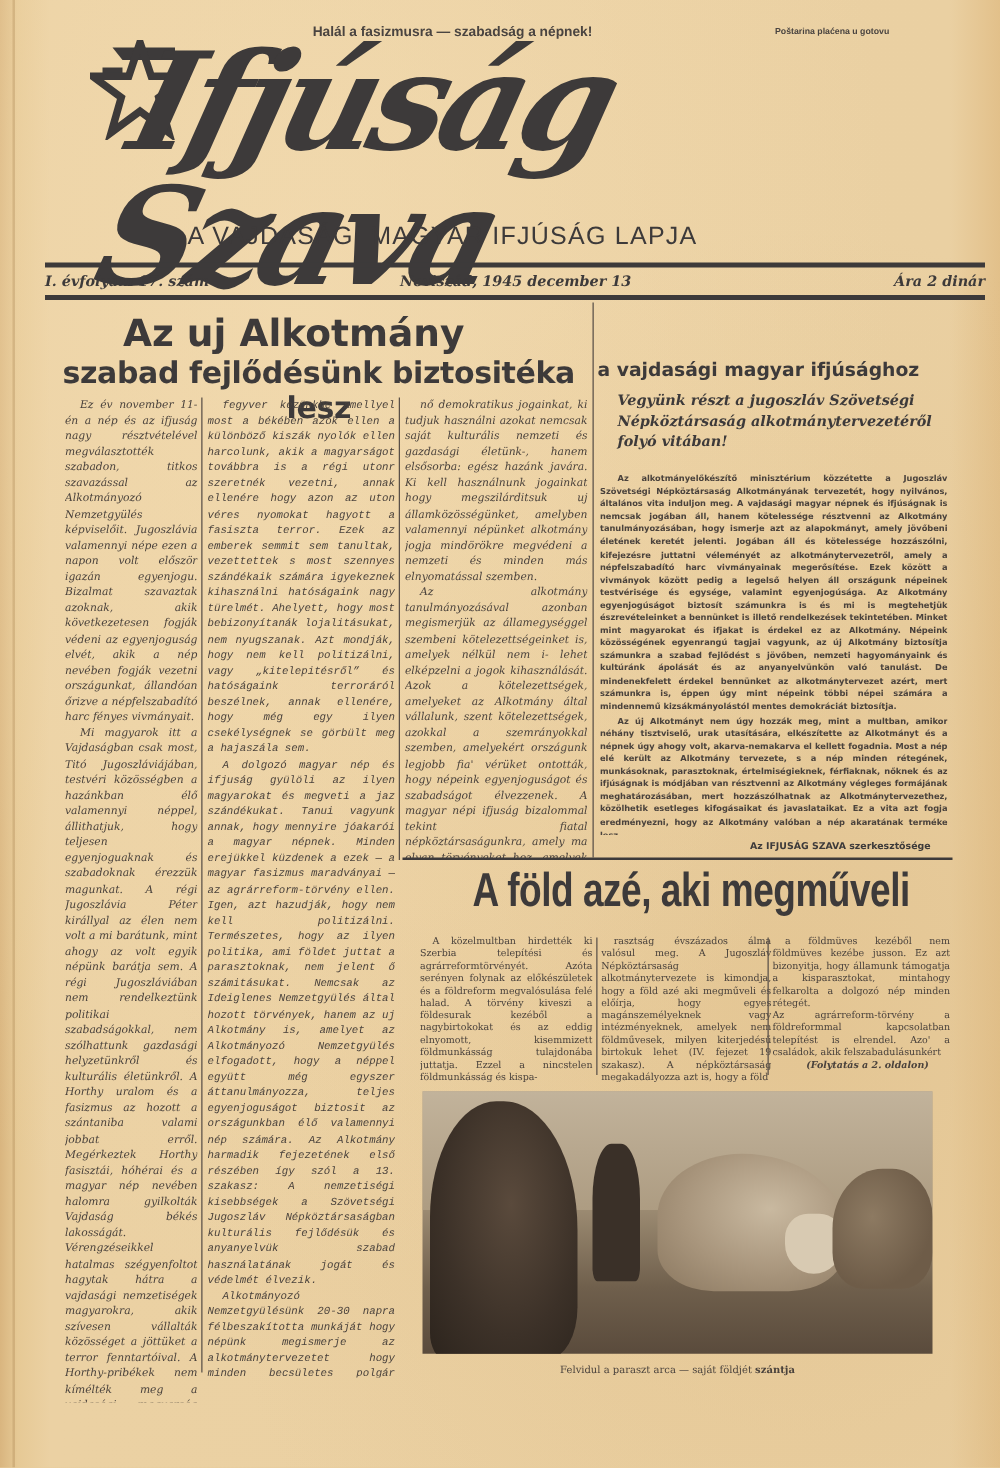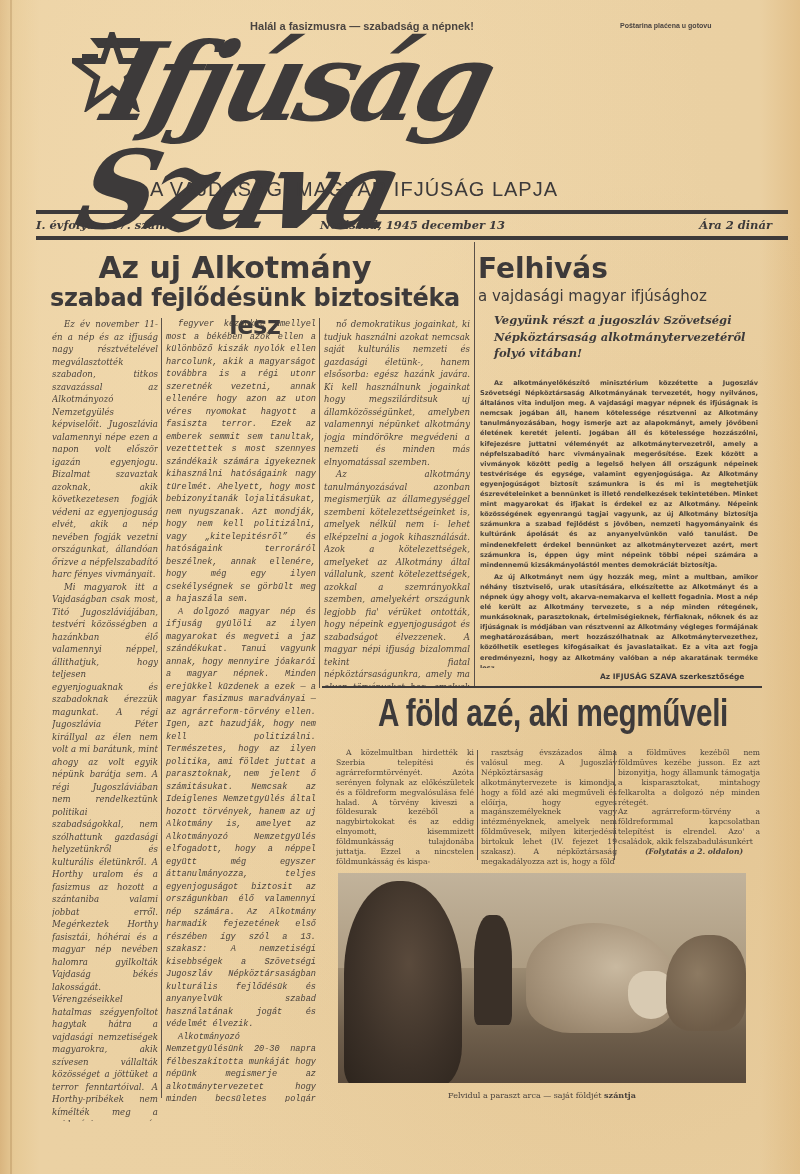--- a/index.html
+++ b/index.html
@@ -20,32 +20,32 @@
     
     .motto { position: absolute; top: 20px; left: 0; width: 724px; text-align: center; font-family: "Liberation Sans", sans-serif; font-weight: bold; font-size: 11px; color: #4a4440; }
     .postage { position: absolute; top: 22px; left: 620px; font-family: "Liberation Sans", sans-serif; font-weight: bold; font-size: 7px; color: #4a4440; }
     .logo-star { position: absolute; left: 72px; top: 32px; width: 80px; height: 80px; }
     .logo-title { position: absolute; left: 95px; top: 28px; font-family: "DejaVu Serif", serif; font-style: italic; font-weight: bold; font-size: 108px; letter-spacing: -6px; color: #3d3a3a; transform: skewX(-14deg); line-height: 1; }
     .logo-sub { position: absolute; left: 150px; top: 178px; font-family: "Liberation Sans", sans-serif; font-size: 20px; letter-spacing: 1px; color: #3d3a3a; }
     .rule-thick { position: absolute; left: 36px; width: 752px; height: 4px; background: #3d3a3a; }
     .infobar { position: absolute; top: 218px; left: 36px; width: 752px; font-family: "DejaVu Serif", serif; font-style: italic; font-weight: bold; font-size: 11.5px; color: #3d3a3a; }
     .infobar .l { position: absolute; left: 0; }
     .infobar .c { position: absolute; left: 284px; }
-    .infobar .r { position: absolute; right: 16px; }
+    .infobar .r { position: absolute; right: 0; }
 
     
     .h1a { position: absolute; top: 250px; left: 0; width: 470px; text-align: center; font-family: "DejaVu Sans", sans-serif; font-weight: bold; font-size: 30px; color: #3d3a3a; }
     .h1b { position: absolute; top: 284px; left: 40px; width: 430px; text-align: center; font-family: "DejaVu Sans", sans-serif; font-weight: bold; font-size: 24px; color: #3d3a3a; letter-spacing: -0.3px; }
     .vrule { position: absolute; width: 1px; background: #5a5048; }
     .col { position: absolute; font-family: "DejaVu Serif", serif; font-style: italic; font-size: 8.6px; line-height: 12.5px; color: #4a423c; text-align: justify; overflow: hidden; }
     .col p { text-indent: 12px; }
 
     
     .fh1 { position: absolute; top: 252px; left: 478px; font-family: "DejaVu Sans", sans-serif; font-weight: bold; font-size: 28px; color: #3d3a3a; }
-    .fh2 { position: absolute; top: 287px; left: 478px; font-family: "DejaVu Sans", sans-serif; font-weight: normal; font-size: 15px; color: #3d3a3a; }
+    .fh2 { position: absolute; top: 287px; left: 478px; font-family: "DejaVu Sans", sans-serif; font-weight: bold; font-size: 15px; color: #3d3a3a; }
     .fdeck { position: absolute; top: 312px; left: 494px; width: 266px; font-family: "DejaVu Serif", serif; font-style: italic; font-weight: bold; font-size: 11.5px; line-height: 16.5px; color: #3d3a3a; }
     .fbody { position: absolute; top: 378px; left: 480px; width: 278px; font-family: "DejaVu Sans", sans-serif; font-size: 6.6px; line-height: 10.1px; color: #4a423c; text-align: justify; overflow: hidden; font-weight: bold; }
     .fbody p { text-indent: 14px; margin-bottom: 2px; }
     .fsig { position: absolute; top: 672px; left: 600px; font-family: "DejaVu Sans", sans-serif; font-weight: bold; font-size: 7.5px; color: #3d3a3a; }
     .hrule { position: absolute; height: 2px; background: #3d3a3a; }
 
     
     .lh { position: absolute; top: 692px; left: 378px; font-family: "Liberation Sans", sans-serif; font-weight: bold; font-size: 38px; color: #3d3a3a; transform: scaleX(0.78); transform-origin: left top; letter-spacing: -0.5px; white-space: nowrap; }
     .lcol { position: absolute; top: 748px; font-family: "DejaVu Serif", serif; font-size: 7.6px; line-height: 9.9px; color: #4a423c; text-align: justify; overflow: hidden; }
     .lcol p { text-indent: 10px; }
@@ -106,21 +106,20 @@
   <div class="vrule" style="left:319px; top:318px; height:370px;"></div>
 
   <div class="col" style="left:324px; top:318px; width:146px; height:370px;">
     <p>nő demokratikus jogainkat, ki tudjuk használni azokat nemcsak saját kulturális nemzeti és gazdasági életünk-, hanem elsősorba: egész hazánk javára. Ki kell használnunk jogainkat hogy megszilárditsuk uj államközösségünket, amelyben valamennyi népünket alkotmány jogja mindörökre megvédeni a nemzeti és minden más elnyomatással szemben.</p>
     <p>Az alkotmány tanulmányozásával azonban megismerjük az államegységgel szembeni kötelezettségeinket is, amelyek nélkül nem i- lehet elképzelni a jogok kihasználását. Azok a kötelezettségek, amelyeket az Alkotmány által vállalunk, szent kötelezettségek, azokkal a szemrányokkal szemben, amelyekért országunk legjobb fia' vérüket ontották, hogy népeink egyenjoguságot és szabadságot élvezzenek. A magyar népi ifjuság bizalommal tekint fiatal népköztársaságunkra, amely ma olyan törvényeket hoz, amelyek először életünkben biztosítják az igazi demokráciát.</p>
 
   </div>
 
   <div class="vrule" style="left:474px; top:242px; height:444px;"></div>
 
-  <div class="fh1">Felhivás</div>
   <div class="fh2">a vajdasági magyar ifjúsághoz</div>
   <div class="fdeck">Vegyünk részt a jugoszláv Szövetségi Népköztársaság alkotmánytervezetéről folyó vitában!</div>
   <div class="fbody" style="height:290px;">
     <p>Az alkotmányelőkészítő minisztérium közzétette a Jugoszláv Szövetségi Népköztársaság Alkotmányának tervezetét, hogy nyilvános, általános vita induljon meg. A vajdasági magyar népnek és ifjúságnak is nemcsak jogában áll, hanem kötelessége résztvenni az Alkotmány tanulmányozásában, hogy ismerje azt az alapokmányt, amely jövőbeni életének keretét jelenti. Jogában áll és kötelessége hozzászólni, kifejezésre juttatni véleményét az alkotmánytervezetről, amely a népfelszabadító harc vivmányainak megerősítése. Ezek között a vivmányok között pedig a legelső helyen áll országunk népeinek testvérisége és egysége, valamint egyenjogúsága. Az Alkotmány egyenjogúságot biztosít számunkra is és mi is megtehetjük észrevételeinket a bennünket is illető rendelkezések tekintetében. Minket mint magyarokat és ifjakat is érdekel ez az Alkotmány. Népeink közösségének egyenrangú tagjai vagyunk, az új Alkotmány biztosítja számunkra a szabad fejlődést s jövőben, nemzeti hagyományaink és kultúránk ápolását és az anyanyelvünkön való tanulást. De mindenekfelett érdekel bennünket az alkotmánytervezet azért, mert számunkra is, éppen úgy mint népeink többi népei számára a mindennemű kizsákmányolástól mentes demokráciát biztosítja.</p>
     <p>Az új Alkotmányt nem úgy hozzák meg, mint a multban, amikor néhány tisztviselő, urak utasítására, elkészítette az Alkotmányt és a népnek úgy ahogy volt, akarva-nemakarva el kellett fogadnia. Most a nép elé került az Alkotmány tervezete, s a nép minden rétegének, munkásoknak, parasztoknak, értelmiségieknek, férfiaknak, nőknek és az ifjúságnak is módjában van résztvenni az Alkotmány végleges formájának meghatározásában, mert hozzászólhatnak az Alkotmánytervezethez, közölhetik esetleges kifogásaikat és javaslataikat. Ez a vita azt fogja eredményezni, hogy az Alkotmány valóban a nép akaratának terméke lesz.</p>
 
   </div>
   <div class="fsig">Az IFJUSÁG SZAVA szerkesztősége</div>
 
   <div class="hrule" style="left:322px; top:686px; width:440px;"></div>

